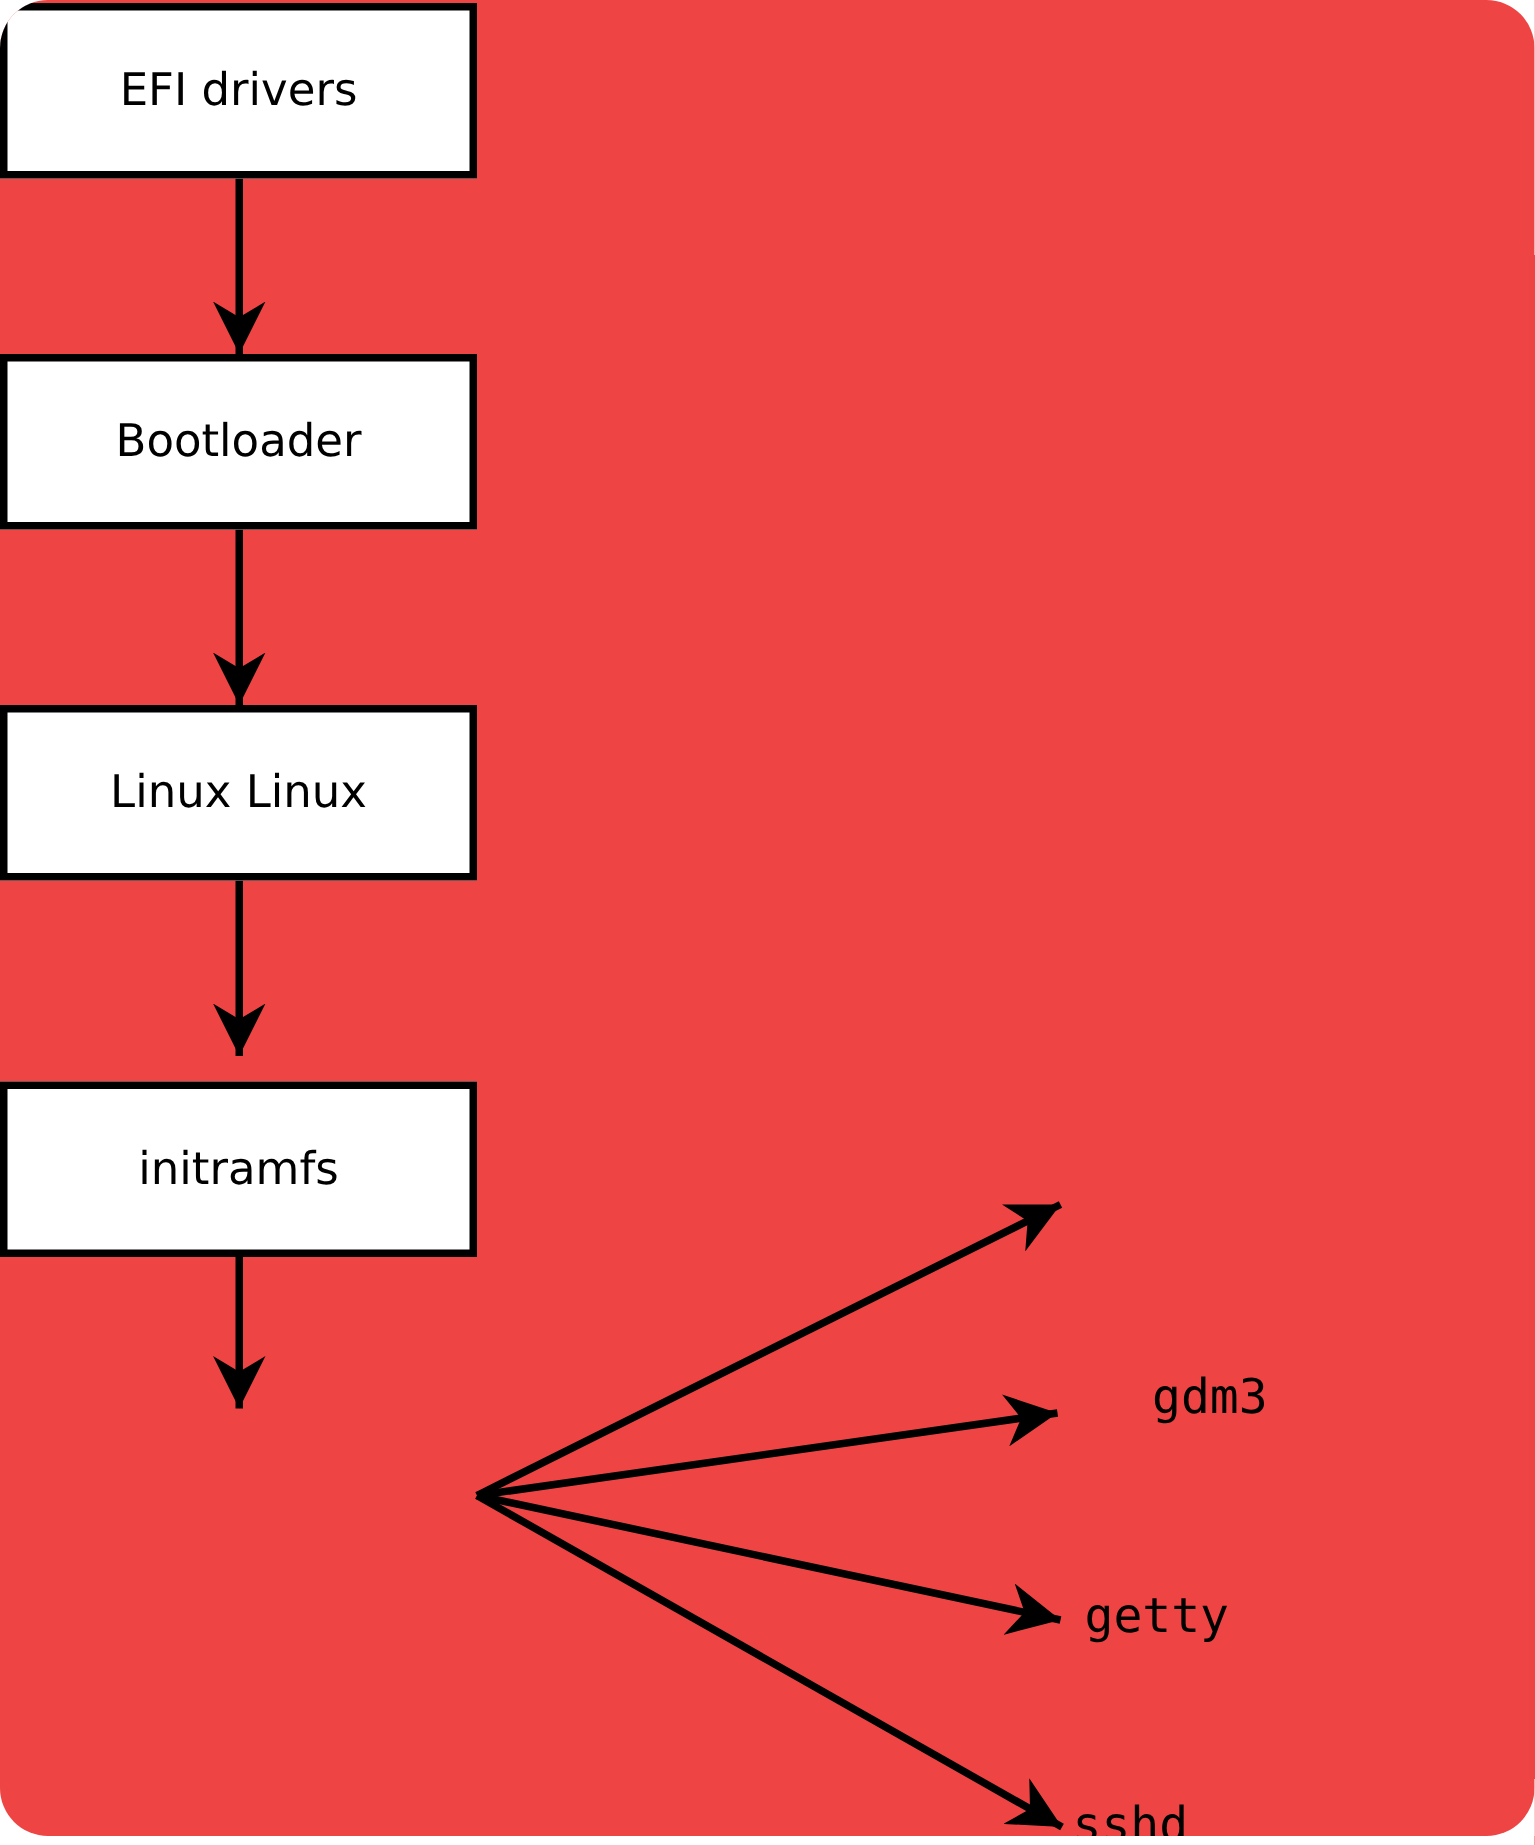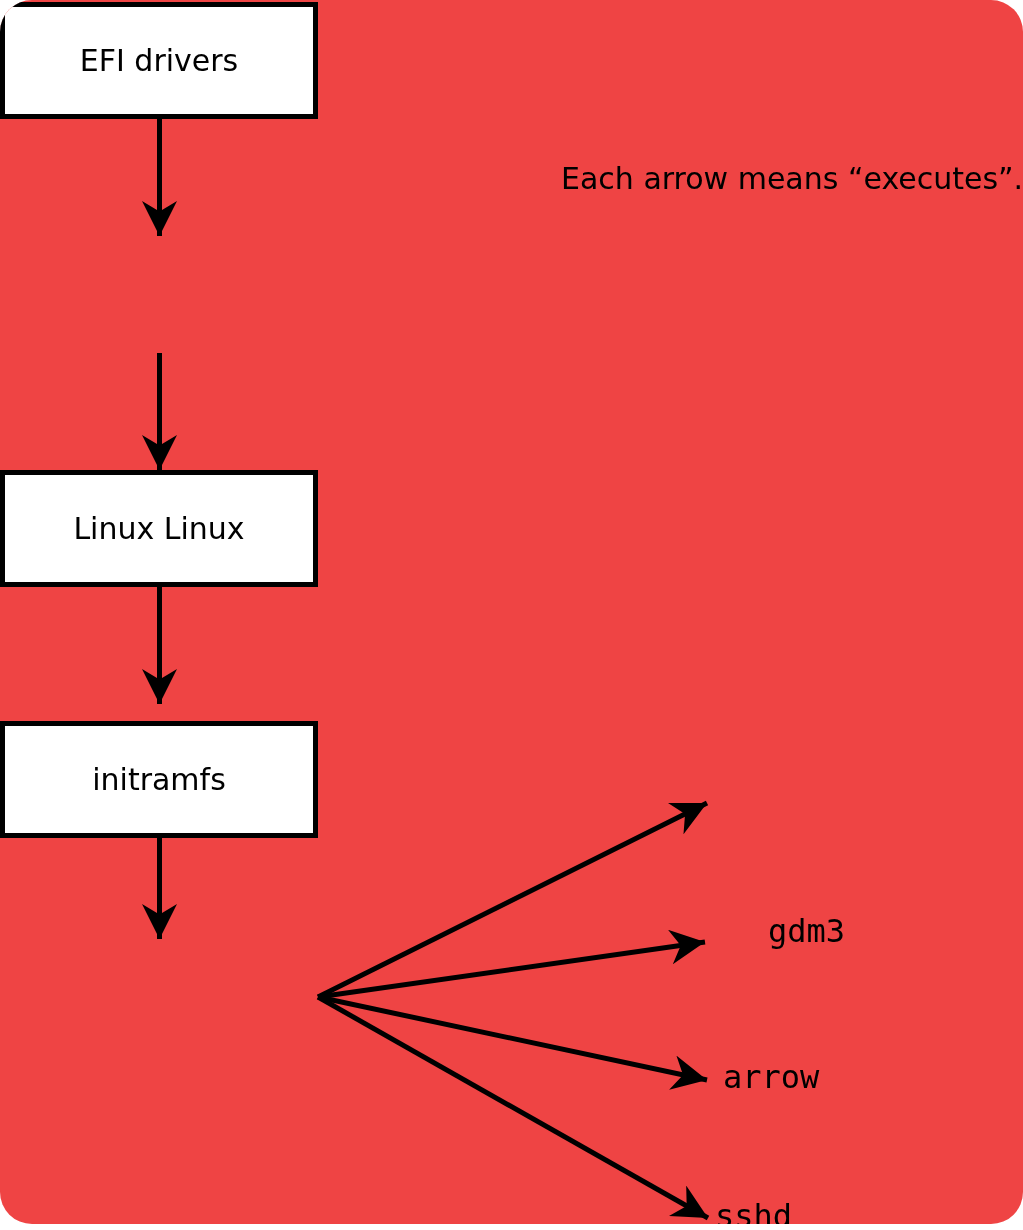--- a/index.html
+++ b/index.html
@@ -77,26 +77,28 @@
 
     <line x1="318" y1="997" x2="707" y2="803" stroke="#000000" stroke-width="5" marker-end="url(#ah)"></line>
     <line x1="318" y1="997" x2="705" y2="942" stroke="#000000" stroke-width="5" marker-end="url(#ah)"></line>
     <line x1="318" y1="997" x2="707" y2="1080" stroke="#000000" stroke-width="5" marker-end="url(#ah)"></line>
     <line x1="318" y1="997" x2="708" y2="1218" stroke="#000000" stroke-width="5" marker-end="url(#ah)"></line>
   </svg>
 
   <div class="node node-1">
     <span>EFI drivers</span>
   </div>
+  <div class="node node-2">
+    <span>Bootloader</span>
+  </div>
   <div class="node node-3">
     <span>Linux Linux</span>
   </div>
   <div class="node node-4">
     <span>initramfs</span>
   </div>
 
-  <div class="caption">Each arrow means “executes”.</div>
 
   <div class="proc proc-gdm3">gdm3</div>
-  <div class="proc proc-getty">arrow</div>
+  <div class="proc proc-getty">getty</div>
   <div class="proc proc-sshd">sshd</div>
 
 </div>
 
 </body></html>

